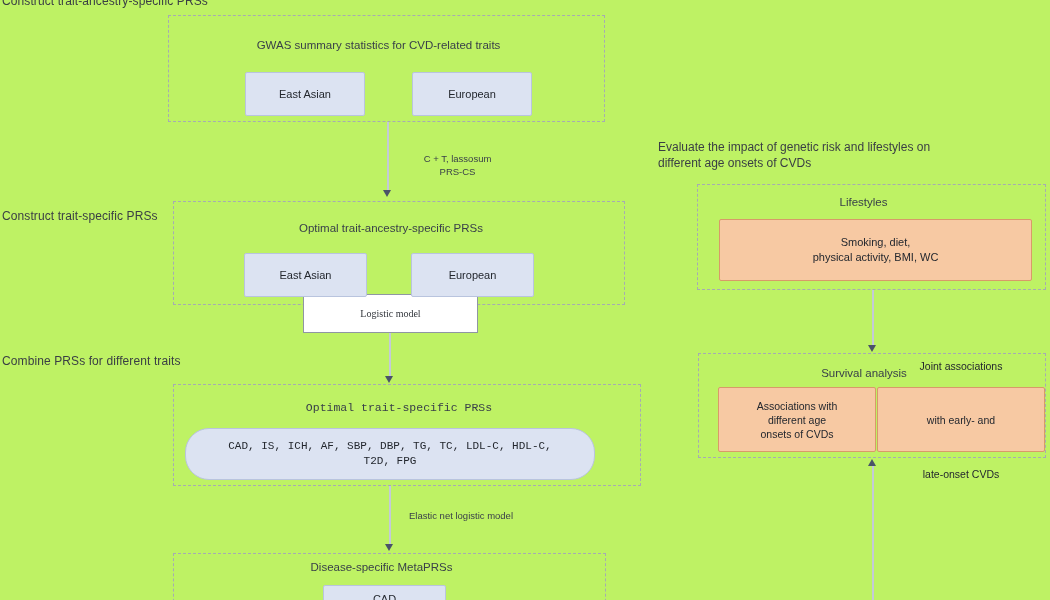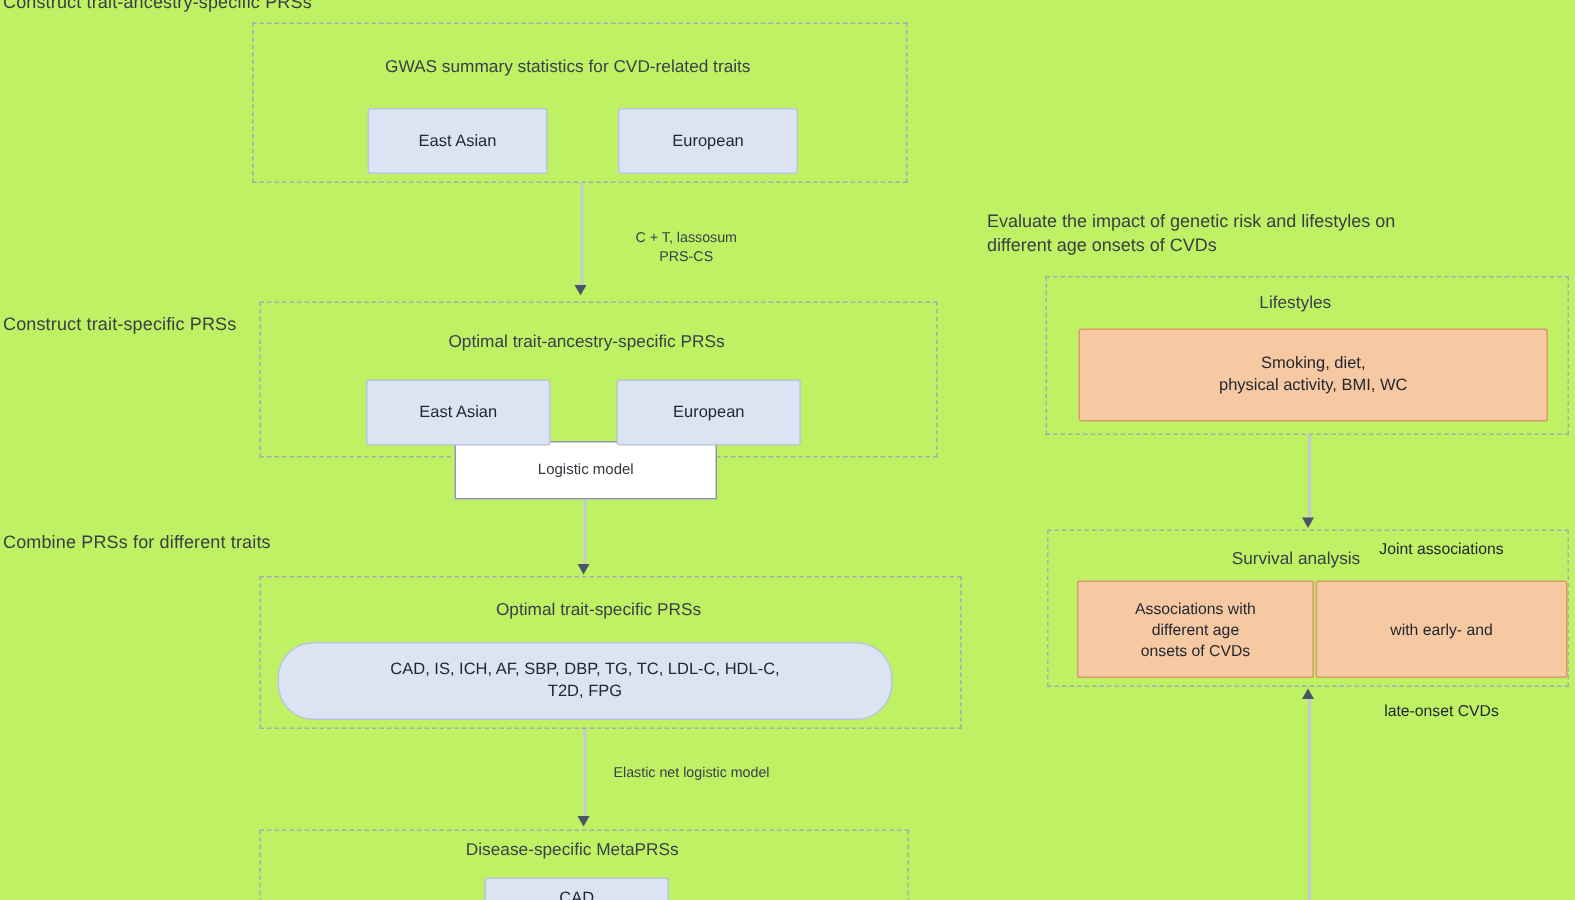--- a/index.html
+++ b/index.html
@@ -58,28 +58,28 @@
   <div class="dashed" style="left:173px;top:201px;width:452px;height:104px;">
     <div class="box-title" style="top:20px;">Optimal trait-ancestry-specific PRSs</div>
     <div class="chip" style="left:70px;top:51px;width:123px;height:44px;">
       <div class="ln">East Asian</div>
     </div>
     <div class="chip" style="left:237px;top:51px;width:123px;height:44px;">
       <div class="ln">European</div>
     </div>
   </div>
 
-  <div class="lm-rect" style="left:303px;top:294px;width:175px;height:39px;">
+  <div class="lm-rect" style="left:303px;top:294px;width:175px;height:39px;font-family:Liberation Serif, serif;">
     <span>Logistic model</span>
   </div>
 
   <div class="vline" style="left:389px;top:333px;height:45px;"></div>
   <div class="arrow-down" style="left:385px;top:376px;"></div>
 
-  <div class="dashed" style="left:173px;top:384px;width:468px;height:102px;">
+  <div class="dashed" style="left:173px;top:384px;width:468px;height:102px;font-family:Liberation Mono, monospace;">
     <div class="box-title" style="top:16px;">Optimal trait-specific PRSs</div>
     <div class="chip" style="left:11px;top:43px;width:410px;height:52px;border-radius:24px;">
       <div class="ln">CAD, IS, ICH, AF, SBP, DBP, TG, TC, LDL-C, HDL-C,</div>
       <div class="ln">T2D, FPG</div>
     </div>
   </div>
 
   <div class="vline" style="left:389px;top:486px;height:60px;"></div>
   <div class="arrow-down" style="left:385px;top:544px;"></div>
   <div class="arrow-label" style="left:409px;top:509px;">Elastic net logistic model</div>

